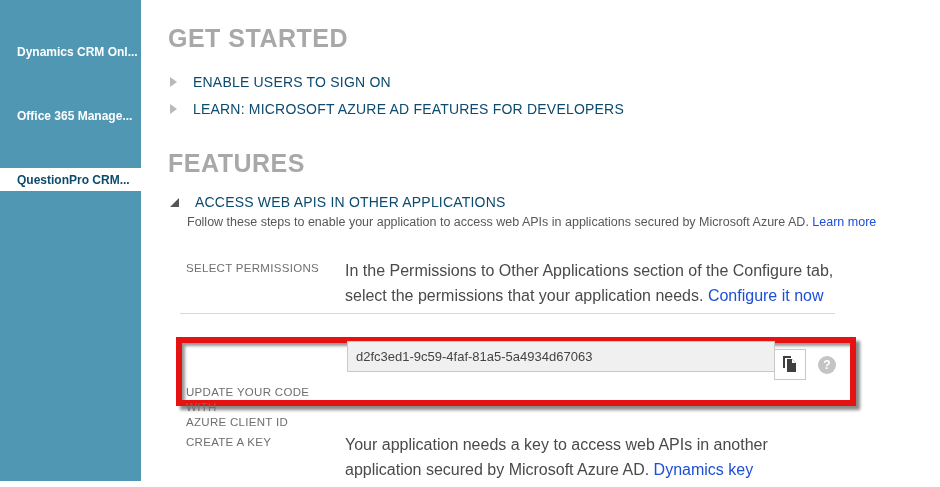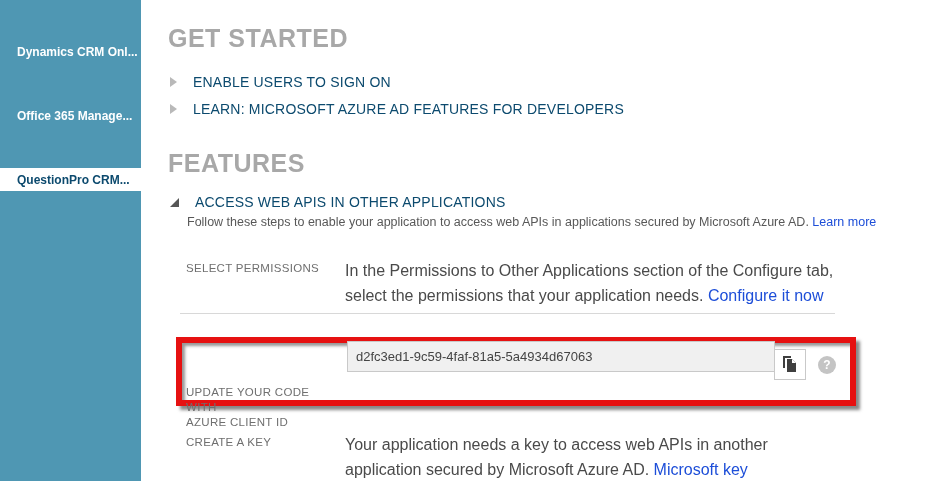--- a/index.html
+++ b/index.html
@@ -125,17 +125,17 @@
         <path d="M5 4 L10 4 L14 8 L14 17 L5 17 Z" fill="#3f3f3f"></path>
         <path d="M10 4 L14 8 L10 8 Z" fill="#ffffff"></path>
       </svg>
     </div>
 
     <div class="help-icon">?</div>
 
     <div class="row-label" id="lbl-createkey">CREATE A KEY</div>
     <div class="row-text" id="txt-createkey">
       <span>Your application needs a key to access web APIs in another application secured by Microsoft Azure AD.</span>
-      <a class="link">Microsoft key</a>
+      <a class="link">Dynamics key</a>
     </div>
 
   </div>
 </div>
 
 </body></html>

